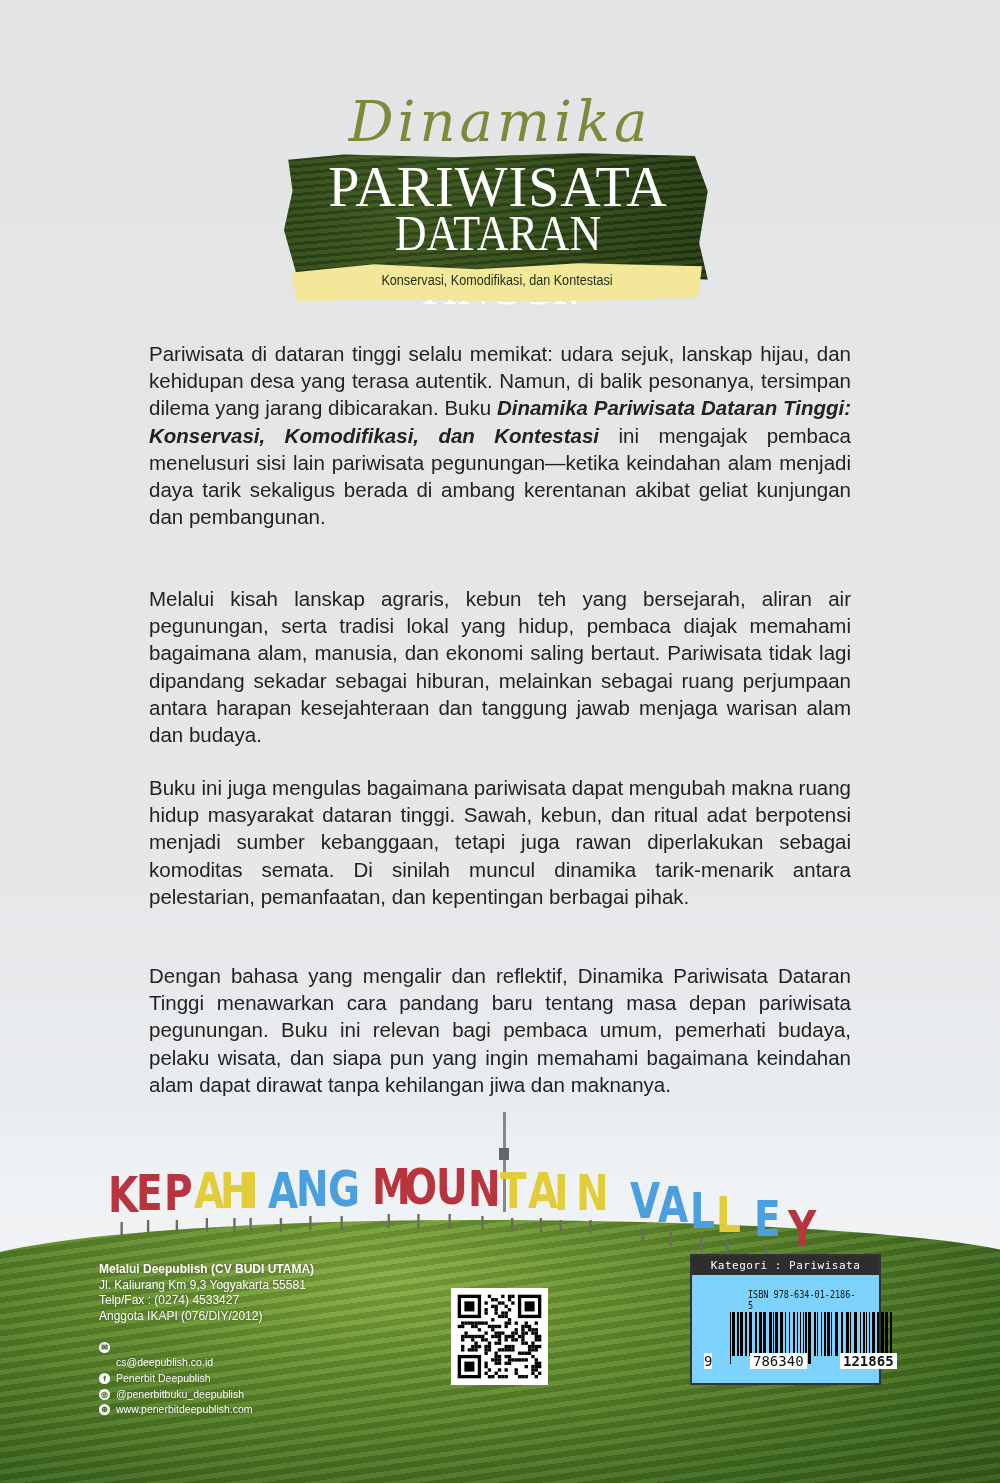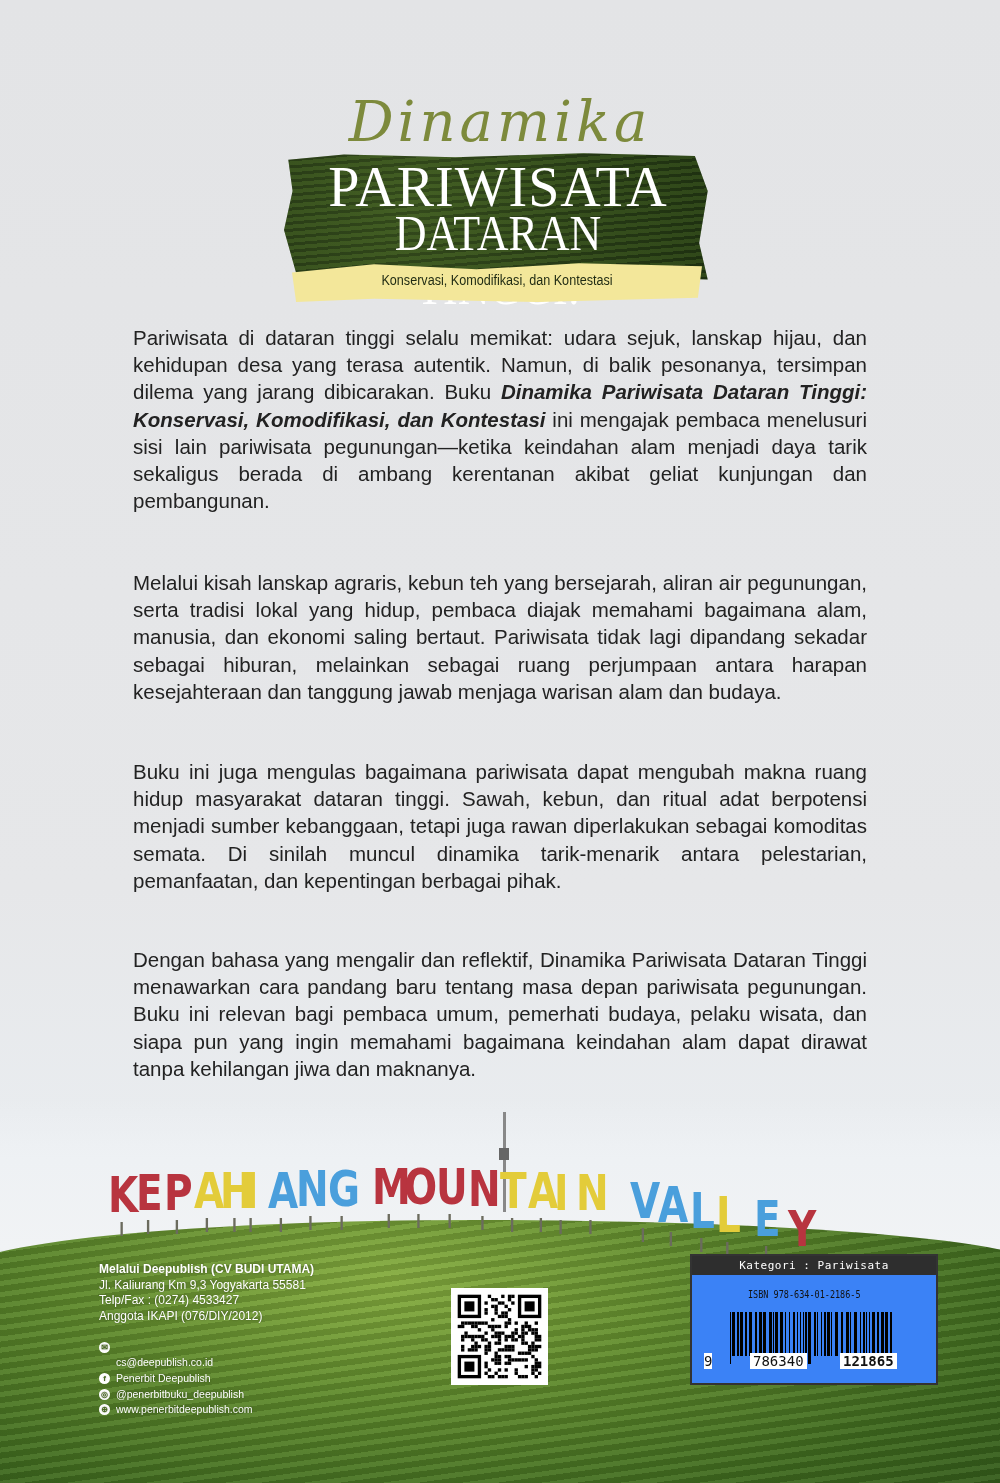--- a/index.html
+++ b/index.html
@@ -19,21 +19,21 @@
     font-family:"Liberation Serif", serif; font-size:56px; color:#fff; line-height:58px; letter-spacing:1px; }
   .title-line2 { position:absolute; left:284px; top:206px; width:428px; text-align:center;
     font-family:"Liberation Serif", serif; font-size:50px; color:#fff; line-height:54px; transform:scaleX(.88); }
   .subtitle-band { position:absolute; left:292px; top:260px; width:410px; height:42px; background:#f3e79a;
     clip-path: polygon(0% 30%, 20% 10%, 45% 22%, 70% 8%, 100% 15%, 99% 90%, 60% 100%, 20% 92%, 1% 100%); }
   .subtitle { position:absolute; left:292px; top:272px; width:410px; text-align:center;
     font-family:"Liberation Sans", sans-serif; font-size:14px; color:#1f2a12; transform:scaleX(.9); }
   
   .blurb { position:absolute; left:133px; width:734px; font-family:"Liberation Sans", sans-serif;
     font-size:20.5px; line-height:27.2px; color:#222; text-align:justify; }
-  .blurb p { margin:0; }
+  .blurb p { margin:16px; }
   .blurb .em { font-weight:bold; font-style:italic; }
   
   .photo { position:absolute; left:0; top:1100px; width:1000px; height:383px; }
   .sky { position:absolute; left:0; top:0; width:1000px; height:150px;
     background: linear-gradient(180deg, rgba(237,240,243,0) 0%, #eef1f4 40%, #f1f3f5 100%); }
   .hill { position:absolute; left:-40px; top:120px; width:1080px; height:300px;
     background: radial-gradient(ellipse at 40% 20%, #86ad3f 0%, #5f8a2c 35%, #3f6a1f 70%, #2f5418 100%);
     border-radius: 55% 60% 0 0 / 20% 18% 0 0; }
   .hill::after { content:""; position:absolute; inset:0;
     background: repeating-linear-gradient(172deg, rgba(255,255,255,.05) 0 5px, rgba(0,0,0,.12) 5px 11px);
@@ -48,21 +48,21 @@
   .publisher { position:absolute; left:99px; top:1262px; color:#fff; font-size:12px; line-height:15.6px;
     text-shadow:0 0 2px rgba(0,0,0,.35); }
   .publisher .name { font-weight:bold; }
   .contact { display:flex; align-items:center; gap:6px; }
   .contact .ic { width:11px; height:11px; border-radius:50%; background:#fff; color:#4a6a22; font-size:8px;
     line-height:11px; text-align:center; font-weight:bold; }
   
   .qr { position:absolute; left:451px; top:1288px; width:97px; height:97px; background:#fff; padding:0; }
   .qr svg { display:block; }
   
-  .isbn-box { position:absolute; left:690px; top:1254px; width:248px; height:131px; background:#3b82f6; border:2px solid #333; box-sizing:border-box; }
+  .isbn-box { position:absolute; left:690px; top:1254px; width:191px; height:131px; background:#7dd3fc; border:2px solid #333; box-sizing:border-box; }
   .isbn-head { background:#2e2e2e; color:#fff; font-family:"DejaVu Sans Mono", monospace; font-size:11px; height:19px; line-height:19px; text-align:center; letter-spacing:.5px; }
   .isbn-text { position:absolute; left:56px; top:33px; font-family:"DejaVu Sans Mono", monospace; font-size:10px; color:#111; transform:scaleX(.85); transform-origin:left; }
   .bars { position:absolute; left:38px; top:56px; }
   .isbn-digits { position:absolute; top:97px; font-family:"DejaVu Sans Mono", monospace; font-size:14px; color:#111; background:#fff; }
 </style>
 </head>
 <body>
 
 <div class="cover">
 

